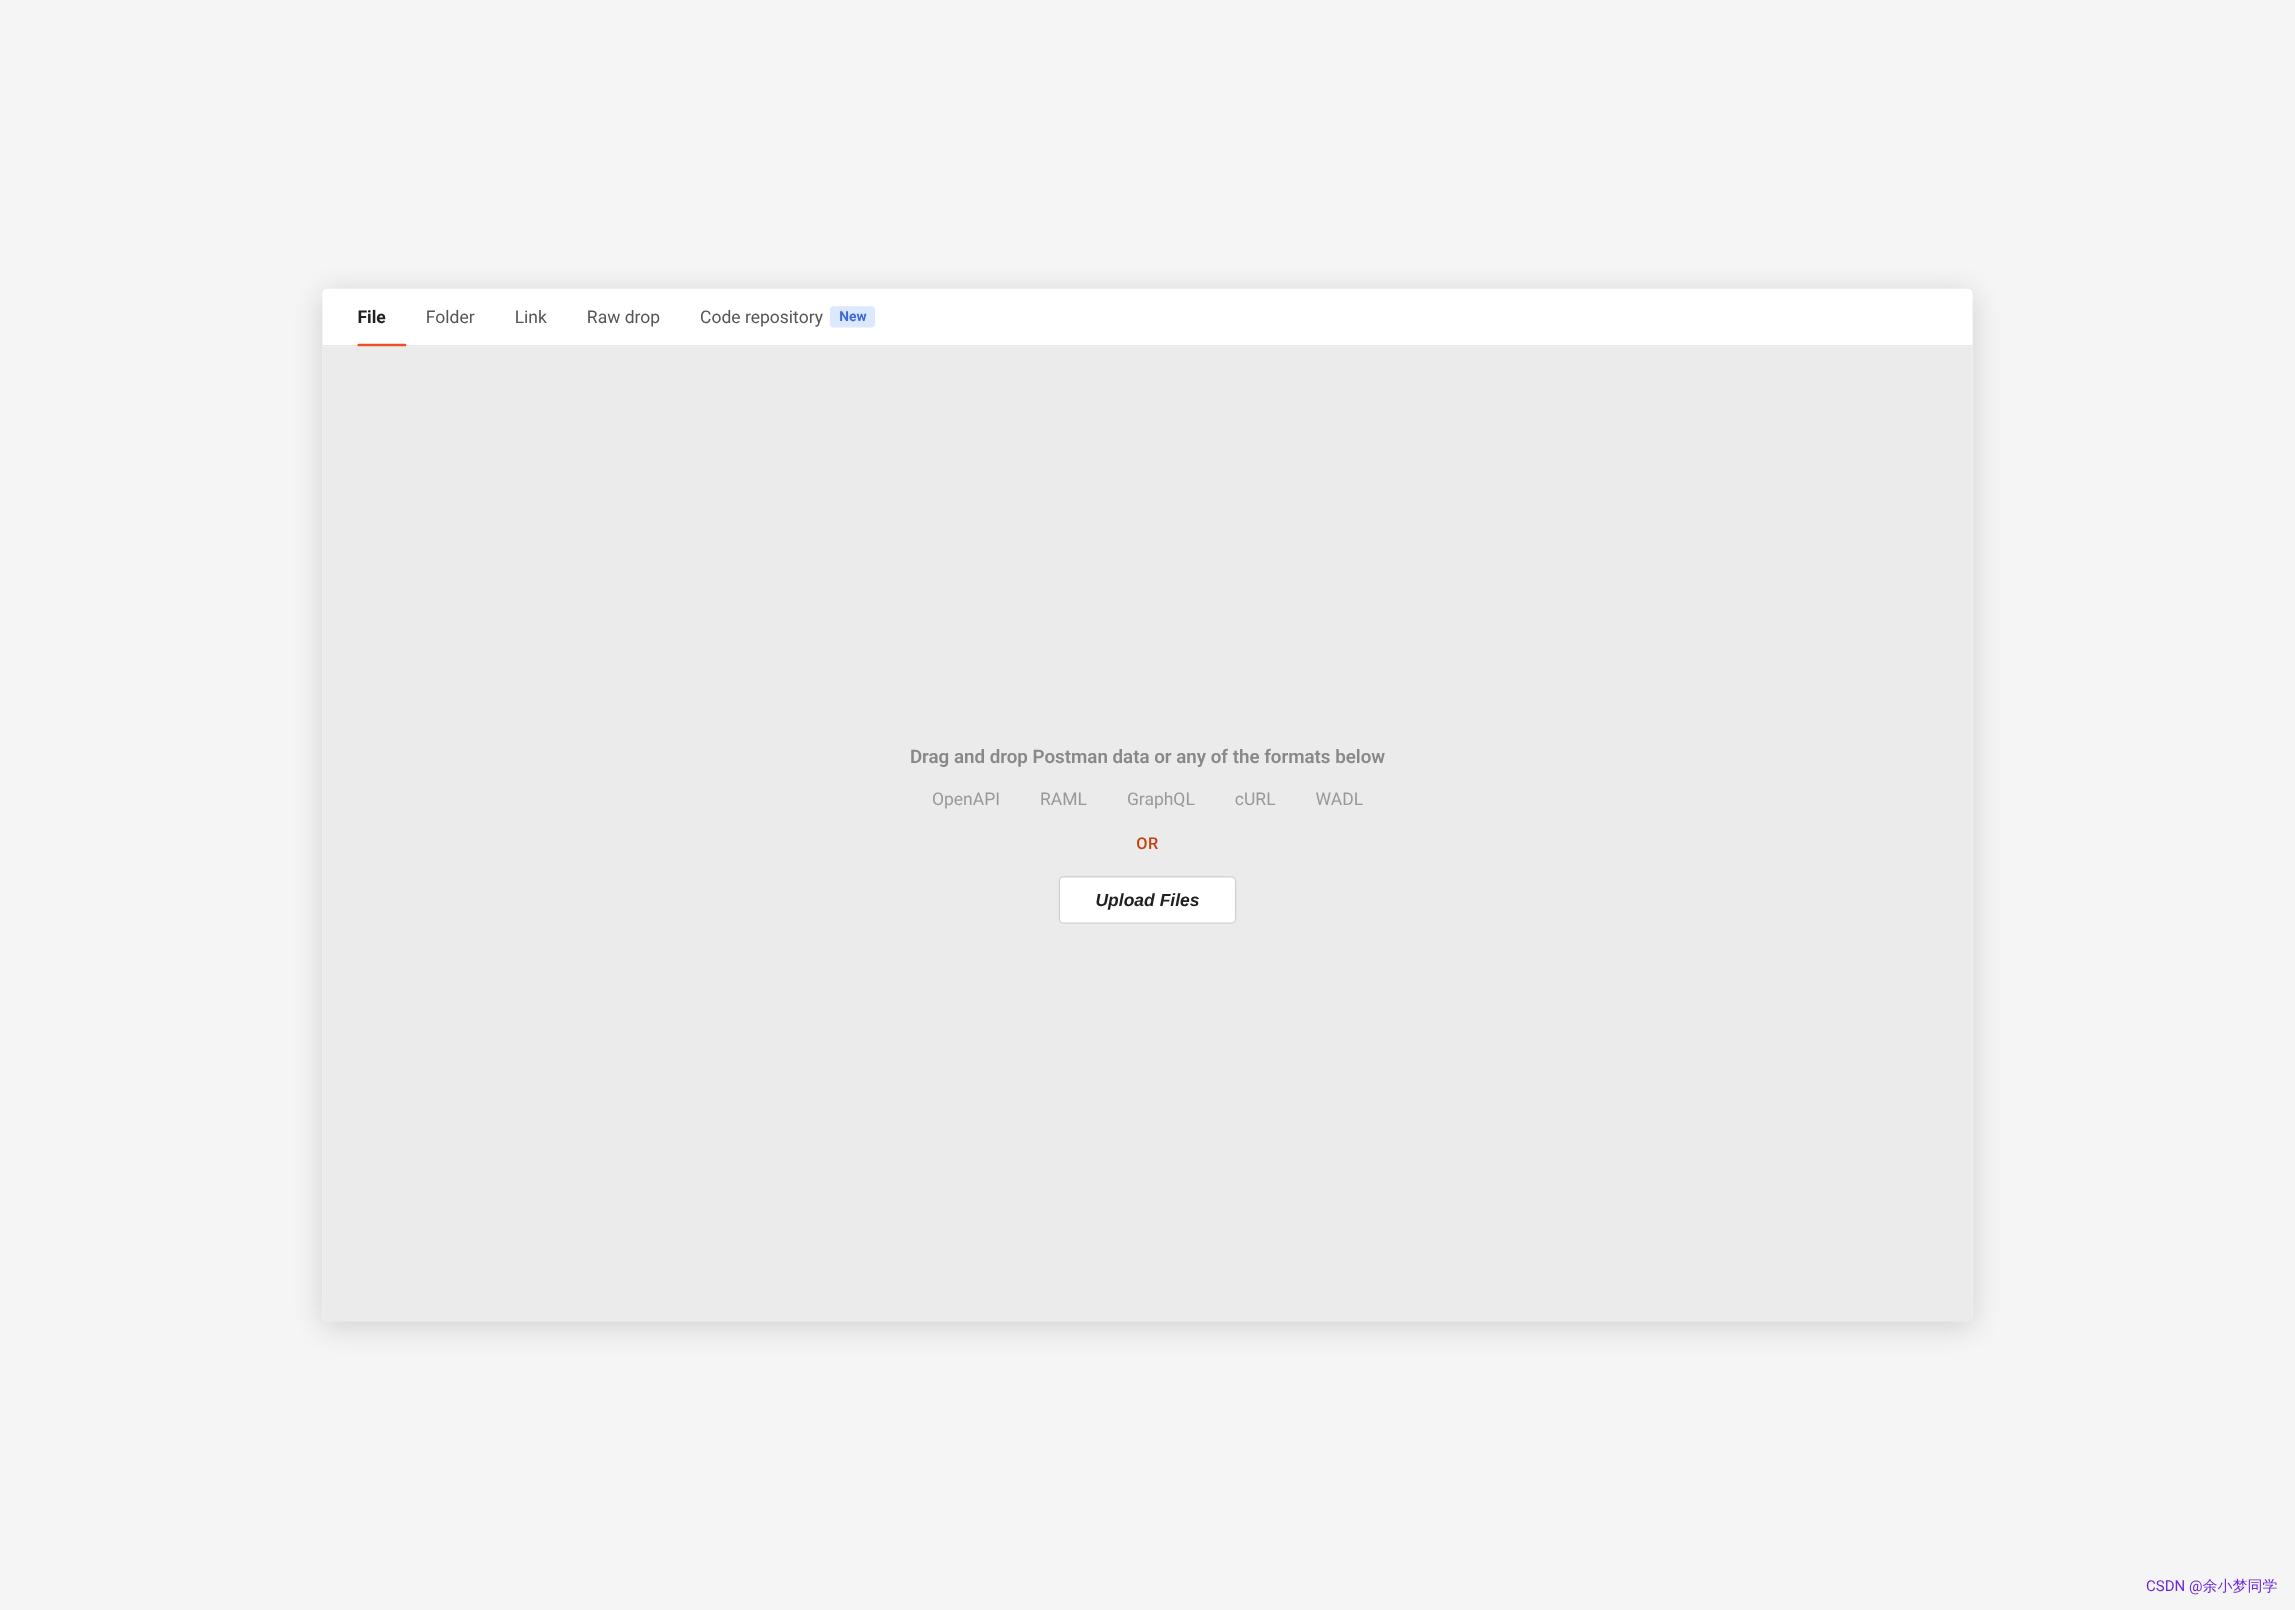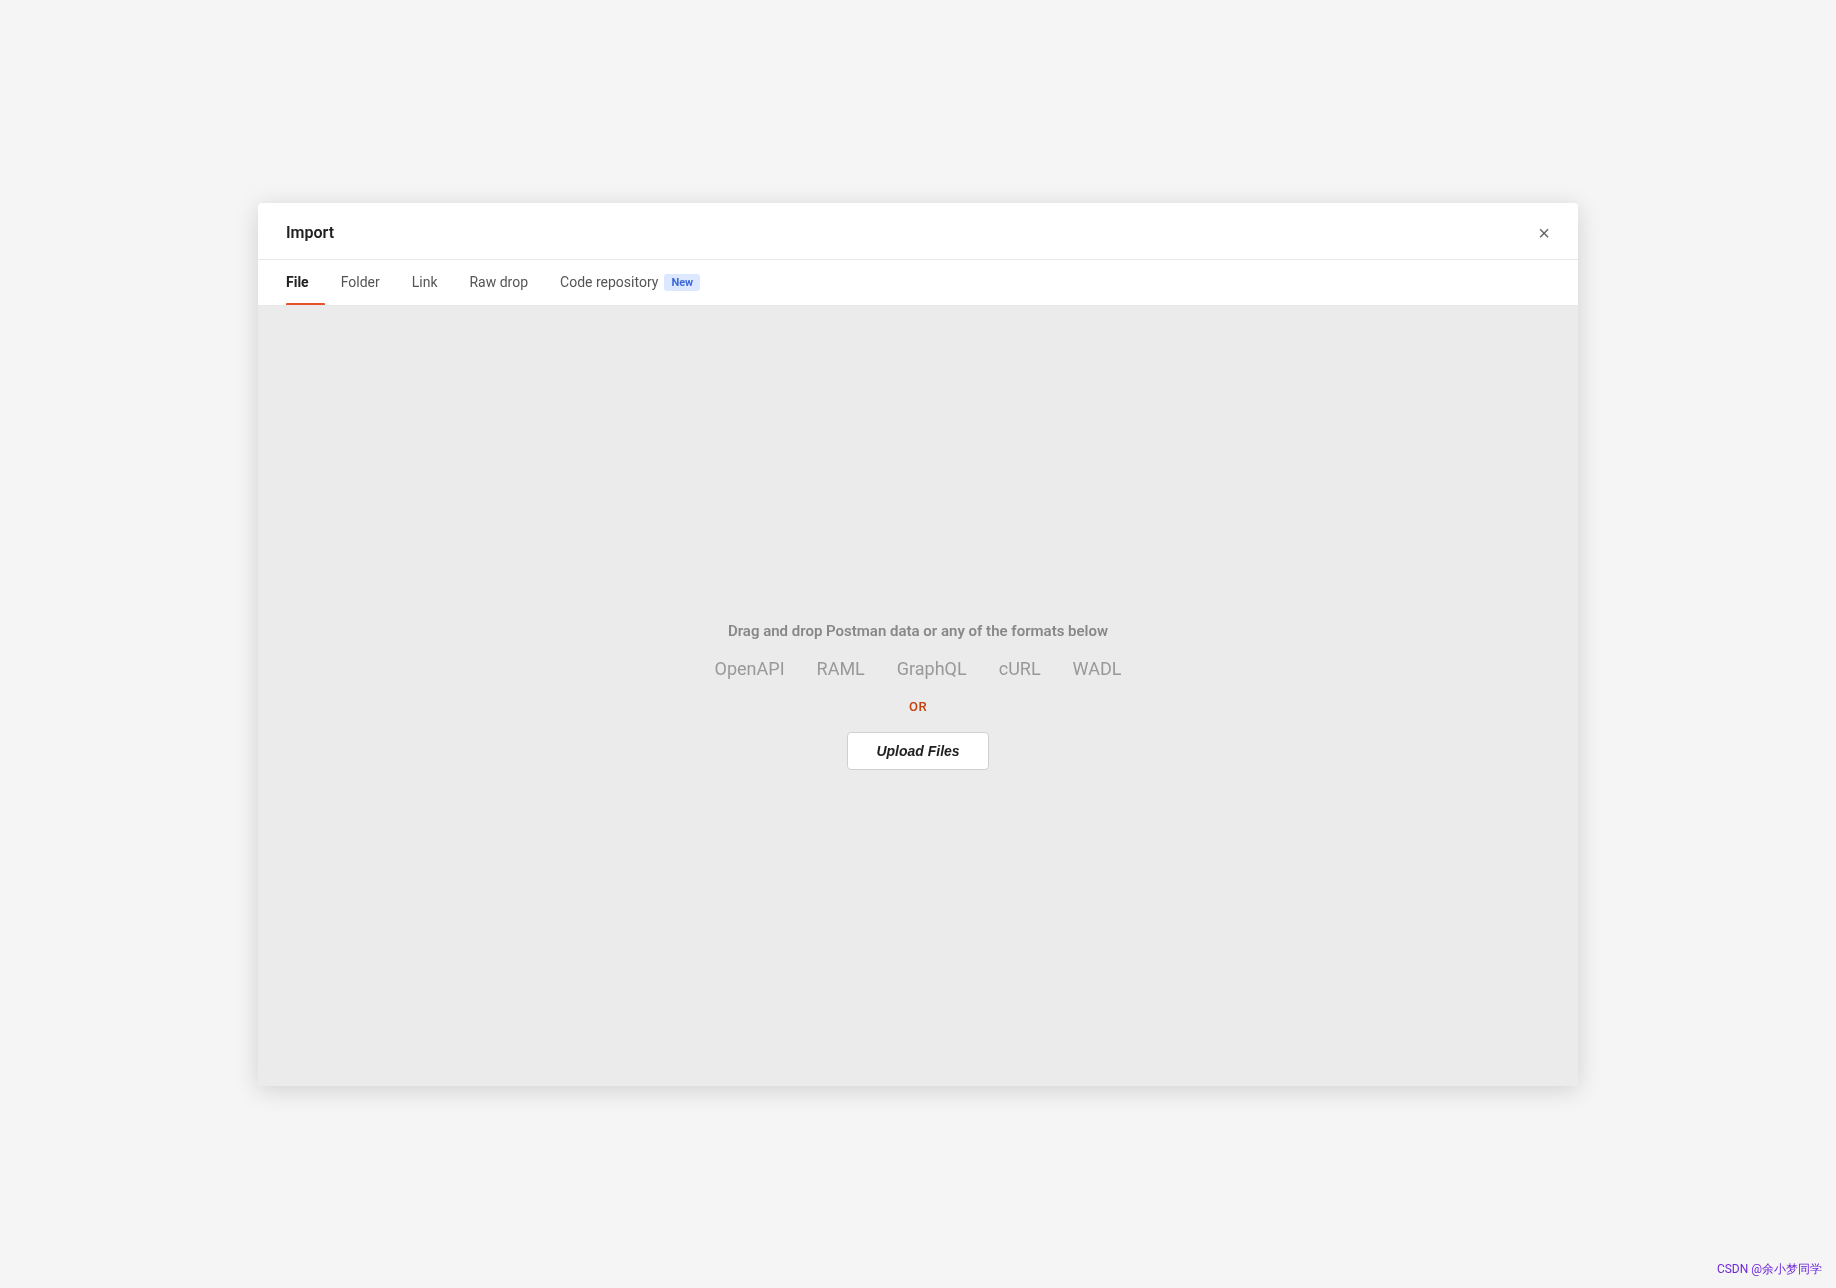--- a/index.html
+++ b/index.html
@@ -129,21 +129,21 @@
     }
 
     .formats-list {
       display: flex;
       align-items: center;
       gap: 32px;
       margin-bottom: 20px;
     }
 
     .format-item {
-      font-size: 18px;
+      font-size: 14px;
       color: #999;
     }
 
     .or-divider {
       font-size: 13px;
       color: #c2410c;
       font-weight: 500;
       margin-bottom: 18px;
       letter-spacing: 0.5px;
     }
@@ -167,24 +167,20 @@
       right: 14px;
       font-size: 12px;
       color: #6d28d9;
     }
   </style>
 </head>
 <body>
 
 <div class="modal-overlay">
 
-  <div class="modal-header">
-    <span class="modal-title">Import</span>
-    <button class="close-button">×</button>
-  </div>
 
   <div class="tabs-nav">
     <div class="tab-item active">
       <span>File</span>
     </div>
     <div class="tab-item">
       <span>Folder</span>
     </div>
     <div class="tab-item">
       <span>Link</span>

